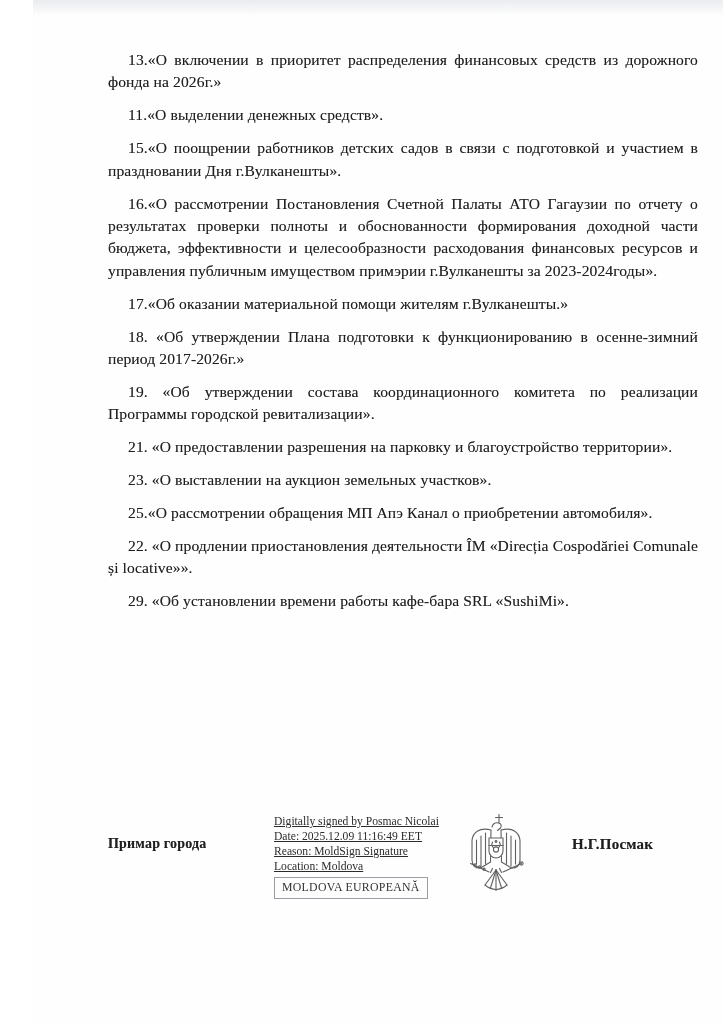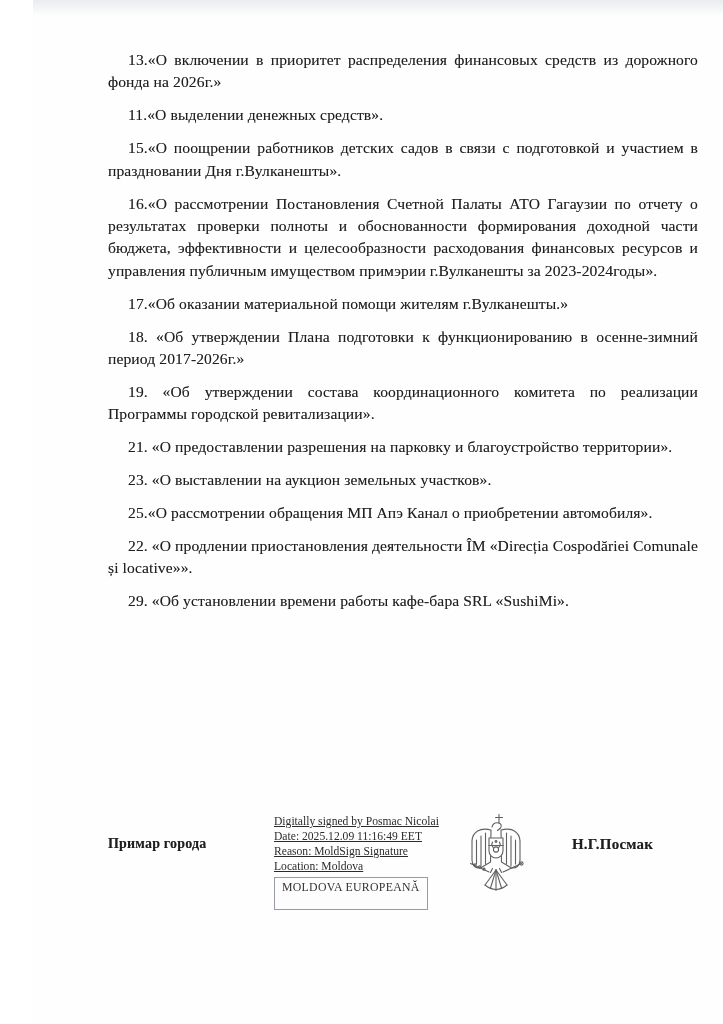--- a/index.html
+++ b/index.html
@@ -76,21 +76,21 @@
     font-size: 11.6px;
     line-height: 15px;
     color: #2b2b2b;
     text-decoration: underline;
   }
   .ds-stamp {
     display: inline-block;
     margin-top: 3px;
     border: 1px solid #989ca3;
     background: #fdfdfd;
-    padding: 2px 7px 14px 7px;
+    padding: 2px 7px 3px 7px;
     font-size: 11.8px;
     letter-spacing: 0.3px;
     color: #333;
   }
   .sig-emblem {
     position: absolute;
     left: 431px; top: 1px;
     width: 64px; height: 84px;
   }
   .sig-emblem svg { width: 100%; height: 100%; }

